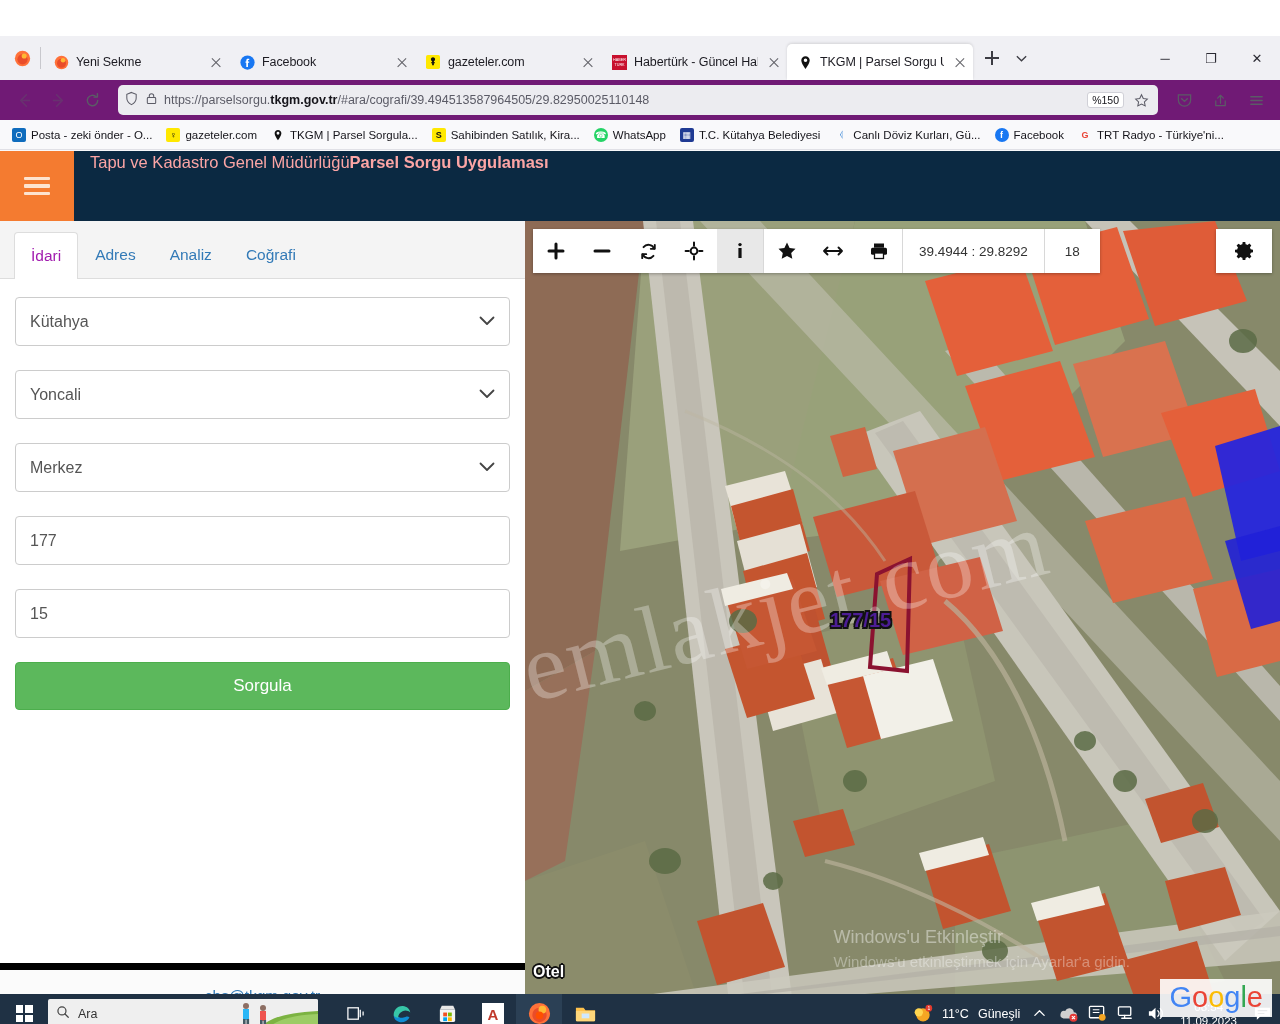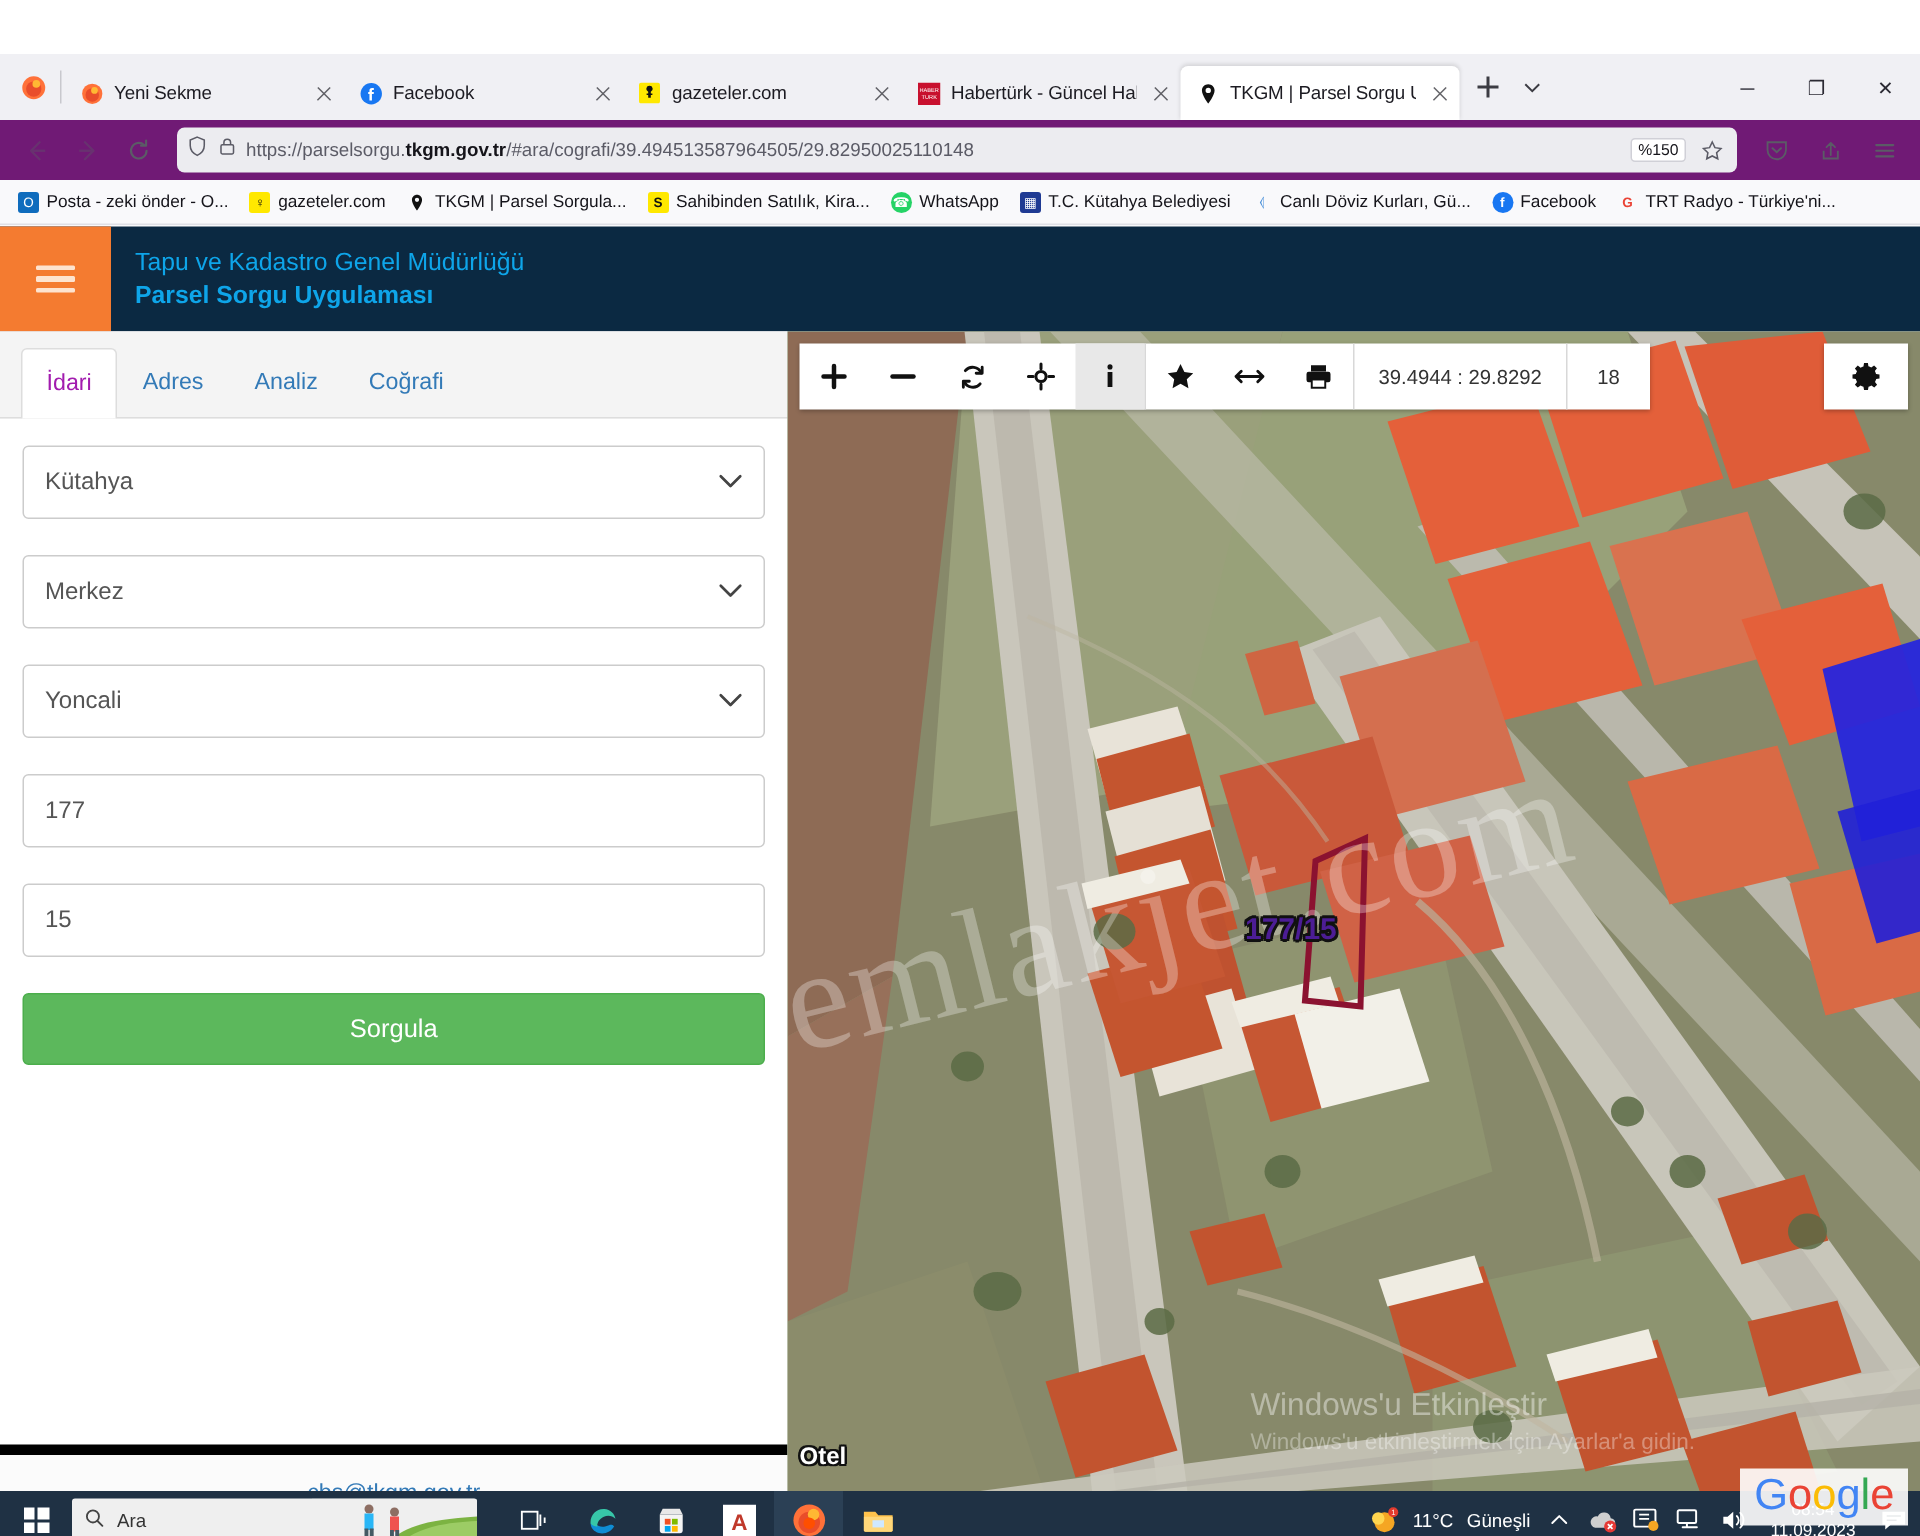--- a/index.html
+++ b/index.html
@@ -76,21 +76,21 @@
   .page { position:absolute; left:0; top:115px; width:1280px; height:870px; background:#fff; }
 
   .app-header {
     height: 70px; background:#0b2942; display:flex; align-items:stretch;
   }
   .hamburger {
     width: 74px; background:#f47b30; display:flex; align-items:center; justify-content:center;
   }
   .hamburger .bars { width:26px; }
   .hamburger .bars span { display:block; height:3.5px; background:#fde3cf; margin:4px 0; border-radius:1px;}
-  .app-title { display:flex; flex-direction:column; justify-content:center; padding-left:16px; color:#0ea5e9; }
+  .app-title { display:flex; flex-direction:row; justify-content:center; padding-left:16px; color:#fca5a5; }
   .app-title .l1 { font-size:16.5px; line-height:22px; }
   .app-title .l2 { font-size:16.5px; line-height:22px;font-weight:bold; }
 
   .body-row { display:flex; height:800px; }
 
   .sidebar { width: 525px; background:#fff; display:flex; flex-direction:column; position:relative;}
   .tabs-row { display:flex; height:58px; background:#f4f4f4; border-bottom:1px solid #ddd; align-items:flex-end; padding-left:14px;}
   .tabitem {
     padding: 0 16px; height:47px; display:flex; align-items:center; font-size:15.5px;
     color:#337ab7; border:1px solid transparent; border-bottom:none; border-radius:4px 4px 0 0;
@@ -149,21 +149,21 @@
     z-index:14; white-space:nowrap;
   }
   .wm-emlak {
     position:absolute; left:-20px; top:330px; width:560px; text-align:center;
     font-size:95px; color:rgba(255,255,255,.30); font-family:"Liberation Serif", serif;
     transform: rotate(-14deg); pointer-events:none; z-index:12; letter-spacing:2px;
   }
   .win-activate {
     position:absolute; right:150px; bottom:48px; text-align:left; z-index:13; pointer-events:none;
   }
-  .win-activate .wa1 { font-size:21px; color:rgba(255,255,255,.42); line-height:28px; }
+  .win-activate .wa1 { font-size:18px; color:rgba(255,255,255,.42); line-height:28px; }
   .win-activate .wa2 { font-size:15px; color:rgba(255,255,255,.35); line-height:22px;}
   .google-logo {
     position:absolute; right:8px; bottom:4px; background:rgba(255,255,255,.9);
     padding:4px 9px 5px; font-family:"Liberation Sans", sans-serif; font-size:29px;
     font-weight:500; z-index:16; line-height:1;
   }
   .google-logo span:nth-child(1){color:#4285F4;}
   .google-logo span:nth-child(2){color:#EA4335;}
   .google-logo span:nth-child(3){color:#FBBC05;}
   .google-logo span:nth-child(4){color:#4285F4;}
@@ -417,29 +417,29 @@
         <div class="form">
           <div class="field">
             <span>Kütahya</span>
             <span class="chev">
               <svg width="16" height="10" viewBox="0 0 16 10">
                   <path d="M1.5 1.5L8 8l6.5-6.5" stroke="#444" stroke-width="1.8" fill="none" stroke-linecap="round" stroke-linejoin="round"></path>
                 </svg>
             </span>
           </div>
           <div class="field">
-            <span>Merkez</span>
+            <span>Yoncali</span>
             <span class="chev">
               <svg width="16" height="10" viewBox="0 0 16 10">
                   <path d="M1.5 1.5L8 8l6.5-6.5" stroke="#444" stroke-width="1.8" fill="none" stroke-linecap="round" stroke-linejoin="round"></path>
                 </svg>
             </span>
           </div>
           <div class="field">
-            <span>Yoncali</span>
+            <span>Merkez</span>
             <span class="chev">
               <svg width="16" height="10" viewBox="0 0 16 10">
                   <path d="M1.5 1.5L8 8l6.5-6.5" stroke="#444" stroke-width="1.8" fill="none" stroke-linecap="round" stroke-linejoin="round"></path>
                 </svg>
             </span>
           </div>
           <div class="field">
             <span>177</span>
           </div>
           <div class="field">

